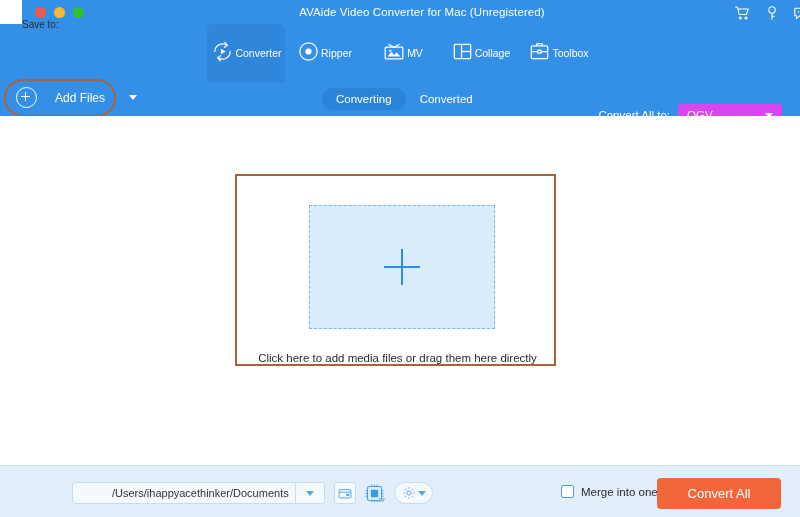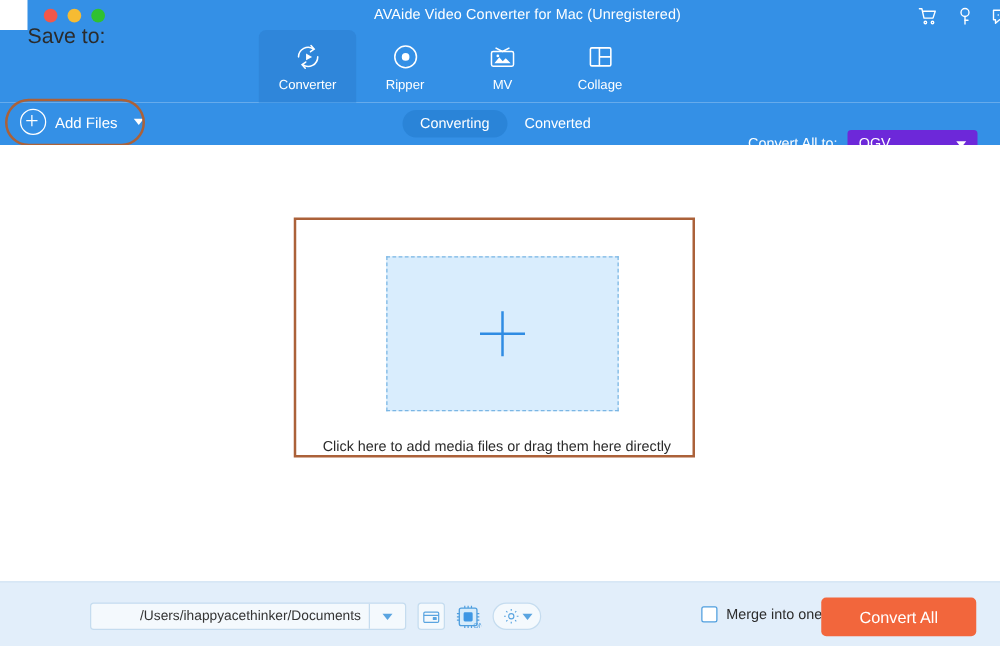--- a/index.html
+++ b/index.html
@@ -79,21 +79,21 @@
     position: absolute;
     left: 207px; top: 0;
     display: flex;
     height: 58px;
     align-items: flex-end;
   }
   .navtab {
     width: 78px;
     height: 58px;
     display: flex;
-    flex-direction: column;
+    flex-direction: row;
     align-items: center;
     justify-content: center;
     color: #ffffff;
     font-size: 10.5px;
     cursor: default;
     border-radius: 6px 6px 0 0;
     position: relative;
   }
   .navtab.active {
     background: #2f86da;
@@ -114,21 +114,21 @@
     position: absolute;
     left: 0; top: 82px;
     width: 800px; height: 34px;
     background: #3490e6;
   }
   .addfiles {
     position: absolute;
     left: 16px; top: 5px;
     display: flex;
     align-items: center;
-    gap: 7px;
+    gap: 18px;
     color: #ffffff;
     font-size: 12px;
     cursor: default;
   }
   .plus-circle {
     width: 19px; height: 19px;
     border: 1.4px solid #ffffff;
     border-radius: 50%;
     position: relative;
     display: block;
@@ -191,21 +191,21 @@
     gap: 8px;
     margin-top: 16px;
   }
   .convert-to .cvlabel {
     color: #ffffff;
     font-size: 11.5px;
   }
   .cvselect {
     width: 104px;
     height: 22px;
-    background: #6d28d9;
+    background: #d946ef;
     border-radius: 3px;
     display: flex;
     align-items: center;
     justify-content: space-between;
     padding: 0 9px;
     box-sizing: border-box;
     color: #ffffff;
     font-size: 11.5px;
     cursor: default;
   }
@@ -266,21 +266,21 @@
     position: absolute;
     left: 0; top: 465px;
     width: 800px; height: 52px;
     background: #e2eefa;
     border-top: 1px solid #d2e3f4;
     box-sizing: border-box;
   }
   .saveto-label {
     position: absolute;
     left: 22px; top: 19px;
-    font-size: 17px;
+    font-size: 10px;
     color: #2b2b2b;
   }
   .path-field {
     position: absolute;
     left: 72px; top: 482px;
     width: 253px; height: 22px;
     background: #f4f9fd;
     border: 1px solid #c5dcef;
     border-radius: 3px;
     box-sizing: border-box;
@@ -456,20 +456,31 @@
         <span class="nicon">
           <svg width="25" height="25" viewBox="0 0 26 26" fill="none" stroke="#ffffff" stroke-width="1.3">
             <rect x="4.5" y="5.5" width="17" height="15" rx="1.2"></rect>
             <path d="M12 5.5v15"></path>
             <path d="M12 13h9.5"></path>
           </svg>
         </span>
         <span class="nlabel">Collage</span>
       </div>
 
+      <div class="navtab">
+        <span class="nicon">
+          <svg width="25" height="25" viewBox="0 0 26 26" fill="none" stroke="#ffffff" stroke-width="1.3" stroke-linejoin="round">
+            <path d="M10 7.2V5.8a1 1 0 0 1 1-1h4a1 1 0 0 1 1 1v1.4"></path>
+            <rect x="4.5" y="7.2" width="17" height="13.2" rx="1.3"></rect>
+            <path d="M4.5 13.2h17"></path>
+            <rect x="11.3" y="11.6" width="3.4" height="3.2" rx="0.6" fill="#3490e6"></rect>
+          </svg>
+        </span>
+        <span class="nlabel">Toolbox</span>
+      </div>
 
     </div>
   </div>
 
   <div class="toolbar">
 
     <div class="addfiles">
       <span class="plus-circle"></span>
       <span>Add Files</span>
       <span class="caret-down" style="margin-left:6px"></span>

